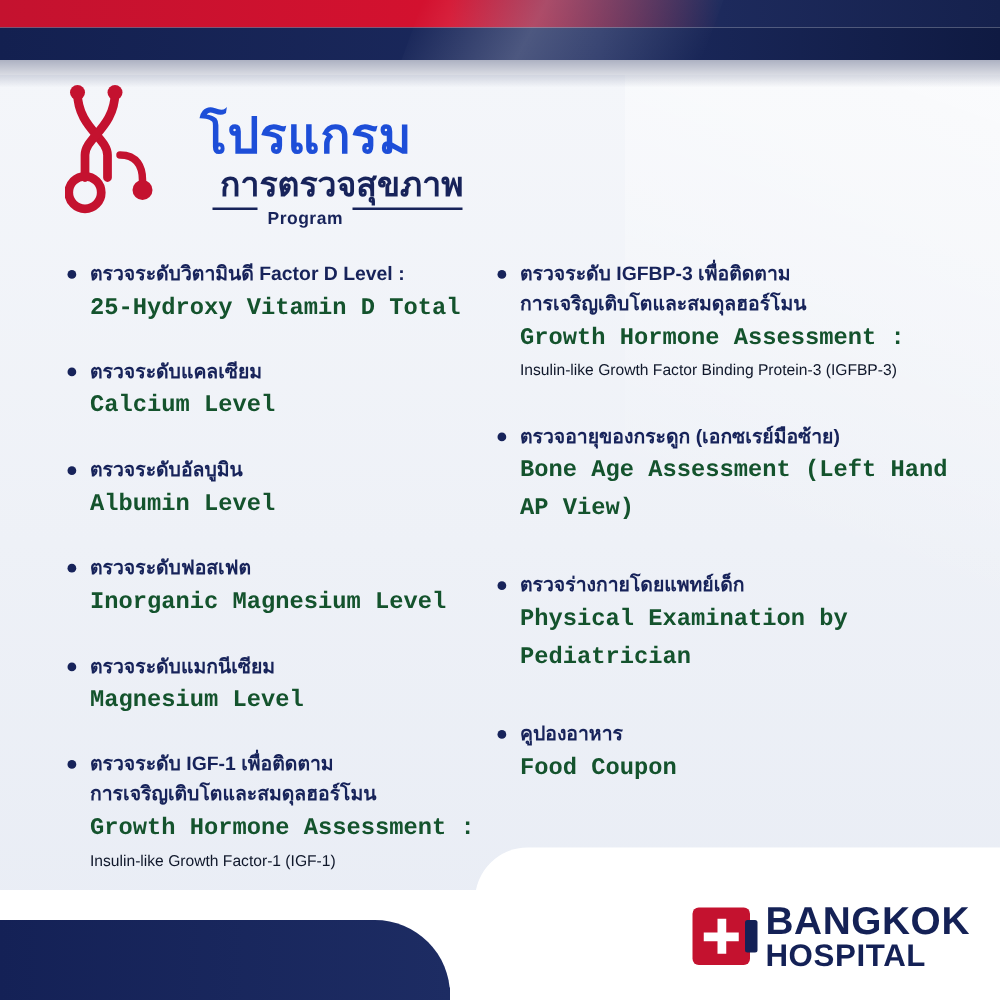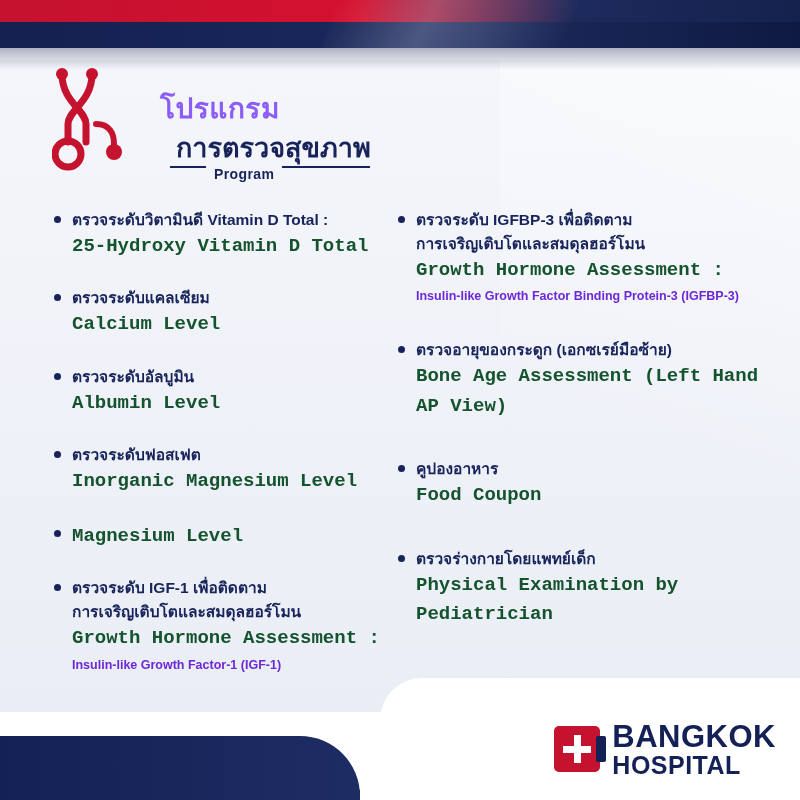--- a/index.html
+++ b/index.html
@@ -80,23 +80,23 @@
   
   .header {
     position: absolute; top: 62px; left: 52px;
     width: 420px; height: 128px;
   }
   .stetho {
     position: absolute; left: 0; top: 6px;
     width: 74px; height: 106px;
   }
   .title-th {
-    position: absolute; left: 108px; top: 24px;
-    font-size: 28px; font-weight: bold;
-    color: #8b5cf6;
+    position: absolute; left: 108px; top: 14px;
+    font-size: 40px; font-weight: bold;
+    color: #1d4ed8;
     letter-spacing: 0.5px;
   }
   .title-th2 {
     position: absolute; left: 124px; top: 64px;
     font-size: 27px; font-weight: bold;
     color: #17235a;
   }
   .title-en-wrap {
     position: absolute; left: 118px; top: 104px;
     width: 200px;
@@ -129,21 +129,21 @@
   .line-th {
     font-size: 15.5px; font-weight: bold; color: #17235a;
     line-height: 1.55;
   }
   .line-en {
     font-size: 19px; font-weight: bold; color: #14532d;
     line-height: 1.55;
     font-family: Liberation Mono, monospace;
   }
   .line-sub {
-    font-size: 12.5px; font-weight: bold; color: #6d28d9;
+    font-size: 12.5px; font-weight: normal; color: #0f172a;
     line-height: 1.5; margin-top: 2px;
   }
 
   
   .logo {
     position: absolute; right: 24px; bottom: 22px;
     display: flex; align-items: center; gap: 12px;
   }
   .logo-mark {
     position: relative;
@@ -203,21 +203,21 @@
       <span class="rule right"></span>
     </div>
   </div>
 
   <div class="columns">
 
     <div class="col col-left">
 
       <div class="item">
         <span class="bullet"></span>
-        <div class="line-th">ตรวจระดับวิตามินดี Vitamin D Total :</div>
+        <div class="line-th">ตรวจระดับวิตามินดี Factor D Level :</div>
         <div class="line-en">25-Hydroxy Vitamin D Total</div>
       </div>
 
       <div class="item">
         <span class="bullet"></span>
         <div class="line-th">ตรวจระดับแคลเซียม</div>
         <div class="line-en">Calcium Level</div>
       </div>
 
       <div class="item">
@@ -227,20 +227,21 @@
       </div>
 
       <div class="item">
         <span class="bullet"></span>
         <div class="line-th">ตรวจระดับฟอสเฟต</div>
         <div class="line-en">Inorganic Magnesium Level</div>
       </div>
 
       <div class="item">
         <span class="bullet"></span>
+        <div class="line-th">ตรวจระดับแมกนีเซียม</div>
         <div class="line-en">Magnesium Level</div>
       </div>
 
       <div class="item">
         <span class="bullet"></span>
         <div class="line-th">ตรวจระดับ IGF-1 เพื่อติดตาม</div>
         <div class="line-th">การเจริญเติบโตและสมดุลฮอร์โมน</div>
         <div class="line-en">Growth Hormone Assessment :</div>
         <div class="line-sub">Insulin-like Growth Factor-1 (IGF-1)</div>
       </div>
@@ -259,28 +260,28 @@
 
 
       <div class="item" style="margin-top:32px;">
         <span class="bullet"></span>
         <div class="line-th">ตรวจอายุของกระดูก (เอกซเรย์มือซ้าย)</div>
         <div class="line-en">Bone Age Assessment (Left Hand AP View)</div>
       </div>
 
       <div class="item" style="margin-top:36px;">
         <span class="bullet"></span>
+        <div class="line-th">ตรวจร่างกายโดยแพทย์เด็ก</div>
+        <div class="line-en">Physical Examination by Pediatrician</div>
+      </div>
+
+      <div class="item" style="margin-top:36px;">
+        <span class="bullet"></span>
         <div class="line-th">คูปองอาหาร</div>
         <div class="line-en">Food Coupon</div>
-      </div>
-
-      <div class="item" style="margin-top:36px;">
-        <span class="bullet"></span>
-        <div class="line-th">ตรวจร่างกายโดยแพทย์เด็ก</div>
-        <div class="line-en">Physical Examination by Pediatrician</div>
       </div>
 
     </div>
   </div>
 
   <div class="bot-white"></div>
   <div class="bot-navy"></div>
   <div class="bot-navy-strip"></div>
 
   <div class="logo">

